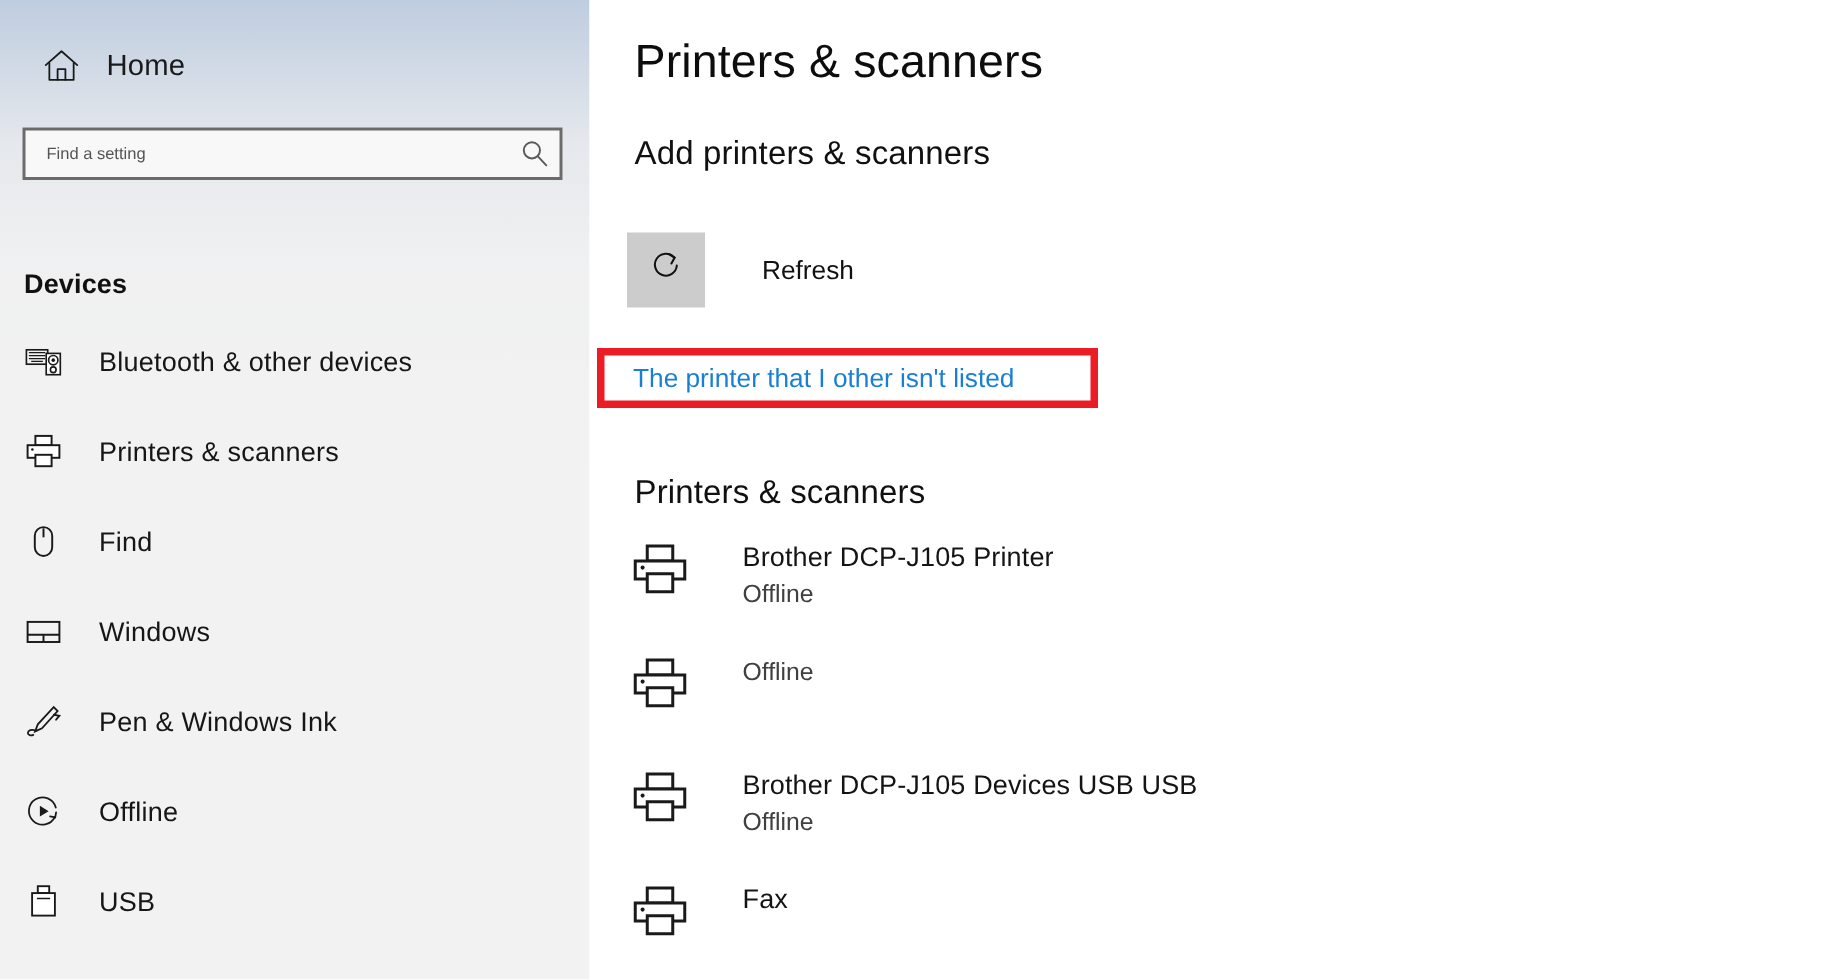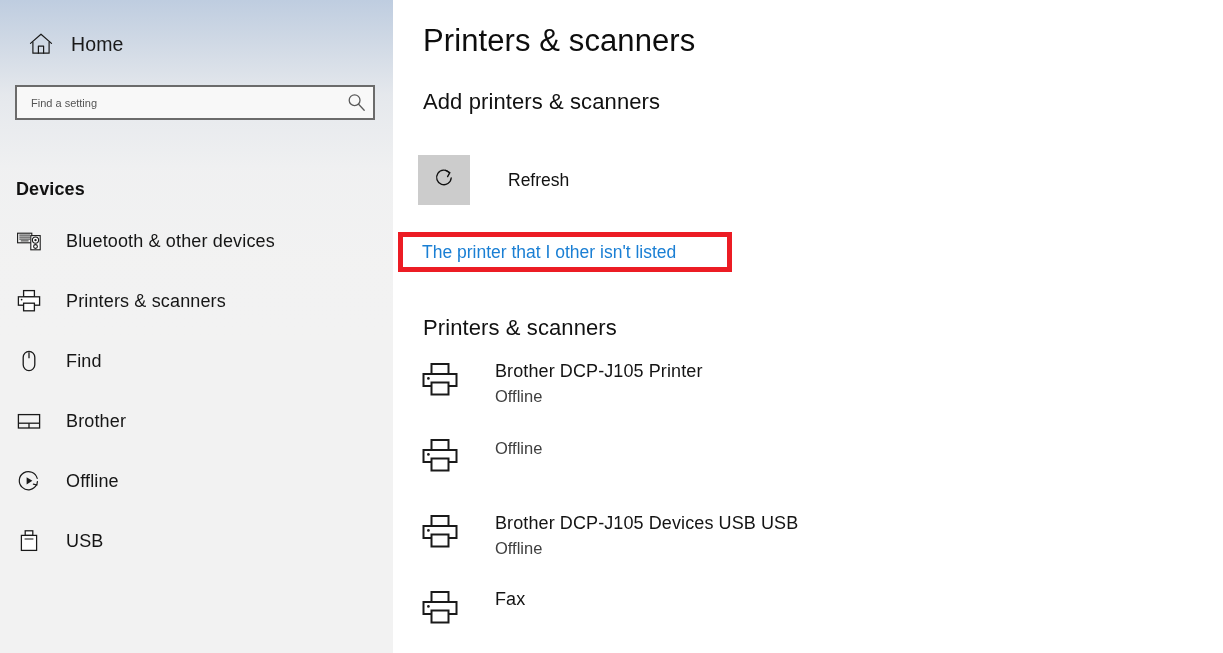--- a/index.html
+++ b/index.html
@@ -302,24 +302,34 @@
       </div>
 
       <div class="nav-item">
         <span class="nav-icon">
           <svg width="26" height="26" viewBox="0 0 26 26" fill="none" stroke="#1a1a1a" stroke-width="1.3">
             <rect x="2.4" y="6.6" width="21.2" height="13.4"></rect>
             <path d="M2.4 15.2 H23.6"></path>
             <path d="M13 15.2 V20"></path>
           </svg>
         </span>
-        <span class="nav-label">Brother</span>
-      </div>
-
-
+        <span class="nav-label">Windows</span>
+      </div>
+
+
+      <div class="nav-item">
+        <span class="nav-icon">
+          <svg width="26" height="26" viewBox="0 0 26 26" fill="none" stroke="#1a1a1a" stroke-width="1.2" stroke-linecap="round">
+            <path d="M19.8 3.4 L9.2 14.9 L7.4 19.6 L12.0 17.5 L22.4 6.0 Z"></path>
+            <path d="M7.6 18.9 C5.0 18.0 2.6 18.9 2.6 20.6 C2.6 22.0 4.6 22.6 6.2 21.9"></path>
+            <path d="M20.0 8.5 L23.6 9.2 L21.4 11.8"></path>
+          </svg>
+        </span>
+        <span class="nav-label">Pen &amp; Windows Ink</span>
+      </div>
 
       <div class="nav-item">
         <span class="nav-icon">
           <svg width="26" height="26" viewBox="0 0 26 26" fill="none" stroke="#1a1a1a" stroke-width="1.2" stroke-linecap="round">
             <path d="M20.6 16.6 A9.1 9.1 0 1 1 21.2 10.4"></path>
             <path d="M17.4 16.2 L20.8 17.0 L21.4 13.6"></path>
             <path d="M10.6 9.2 L16.4 12.8 L10.6 16.4 Z" fill="#1a1a1a" stroke="none"></path>
           </svg>
         </span>
         <span class="nav-label">Offline</span>

